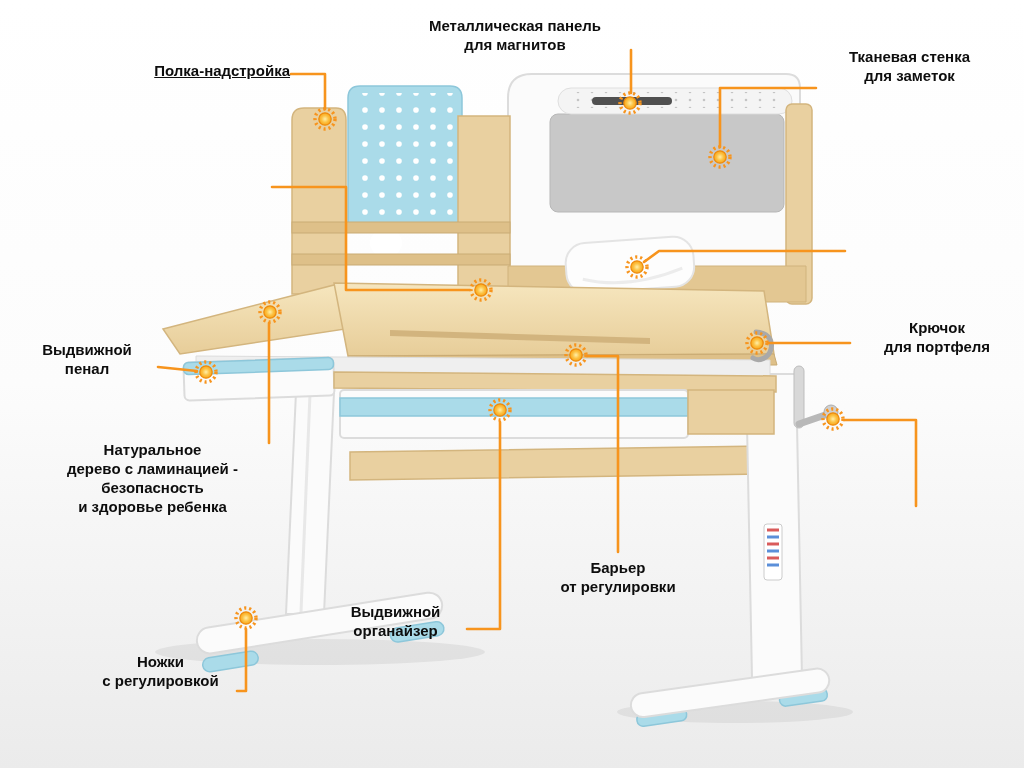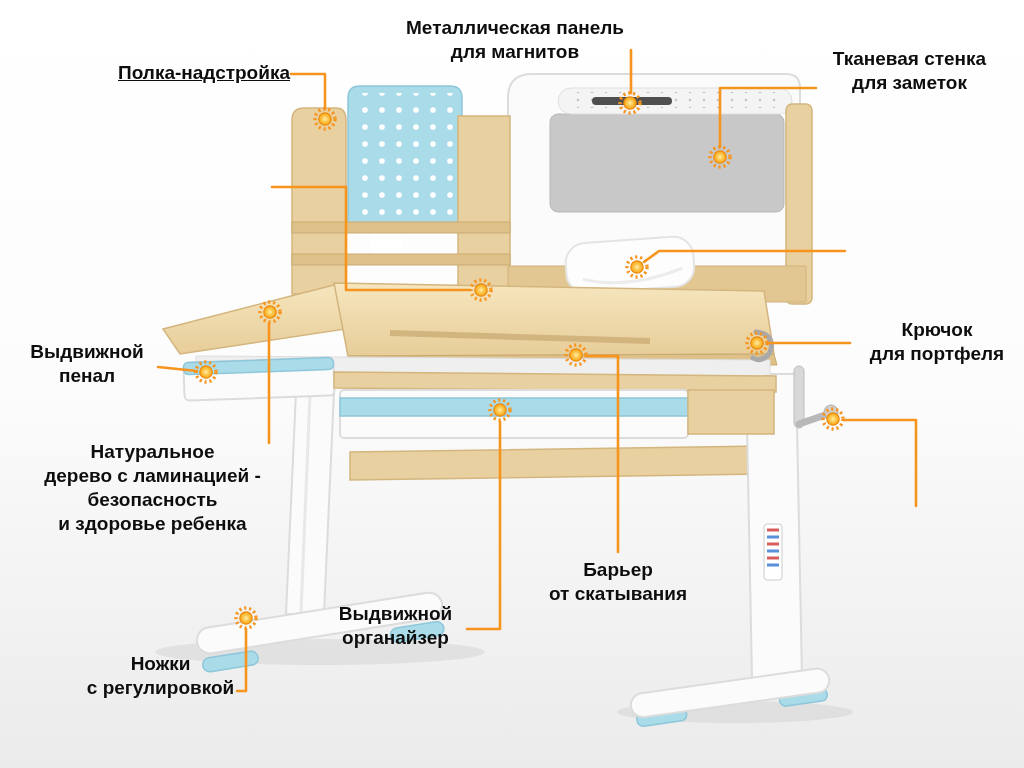--- a/index.html
+++ b/index.html
@@ -3,21 +3,21 @@
 <meta charset="utf-8">
 <style>
   html,body{margin:0;padding:0;background:#fff;}
   .stage{
     position:relative;width:1024px;height:768px;overflow:hidden;
     background:linear-gradient(180deg,#ffffff 0%,#fcfcfc 50%,#ebebeb 100%);
     font-family:"Liberation Sans",sans-serif;
   }
   .stage > svg{position:absolute;left:0;top:0;}
   .callout-label{
-    position:absolute;font-weight:700;font-size:19px;line-height:1.27;
+    position:absolute;font-weight:700;font-size:15px;line-height:1.27;
     color:var(--text,#0d0d0d);white-space:pre-line;text-align:center;
   }
   .align-right{text-align:right;}
   .callout-line{fill:none;stroke:var(--callout,#F7941D);stroke-width:2.6;
     stroke-linejoin:round;stroke-linecap:round;}
   .white-part{fill:#FBFBFB;stroke:#DCDCDC;stroke-width:2;}
   .wood{fill:#E9D0A0;stroke:#D3B57E;stroke-width:1.5;}
   .wood-dark{fill:#DEC089;stroke:#C9AB74;stroke-width:1;}
   .blue-part{fill:var(--accent-blue,#AADBE9);stroke:#8DC7DA;stroke-width:1.5;}
 </style>
@@ -175,19 +175,19 @@
 для заметок</div>
   <div class="callout-label" style="left:12px;top:340px;width:150px;">Выдвижной
 пенал</div>
   <div class="callout-label" style="left:35px;top:440px;width:235px;">Натуральное
 дерево с ламинацией -
 безопасность
 и здоровье ребенка</div>
   <div class="callout-label" style="left:852px;top:318px;width:170px;">Крючок
 для портфеля</div>
   <div class="callout-label" style="left:538px;top:558px;width:160px;">Барьер
-от скатывания</div>
+от регулировки</div>
   <div class="callout-label" style="left:323px;top:602px;width:145px;">Выдвижной
 органайзер</div>
   <div class="callout-label" style="left:83px;top:652px;width:155px;">Ножки
 с регулировкой</div>
 
 </div>
 
 </body></html>

